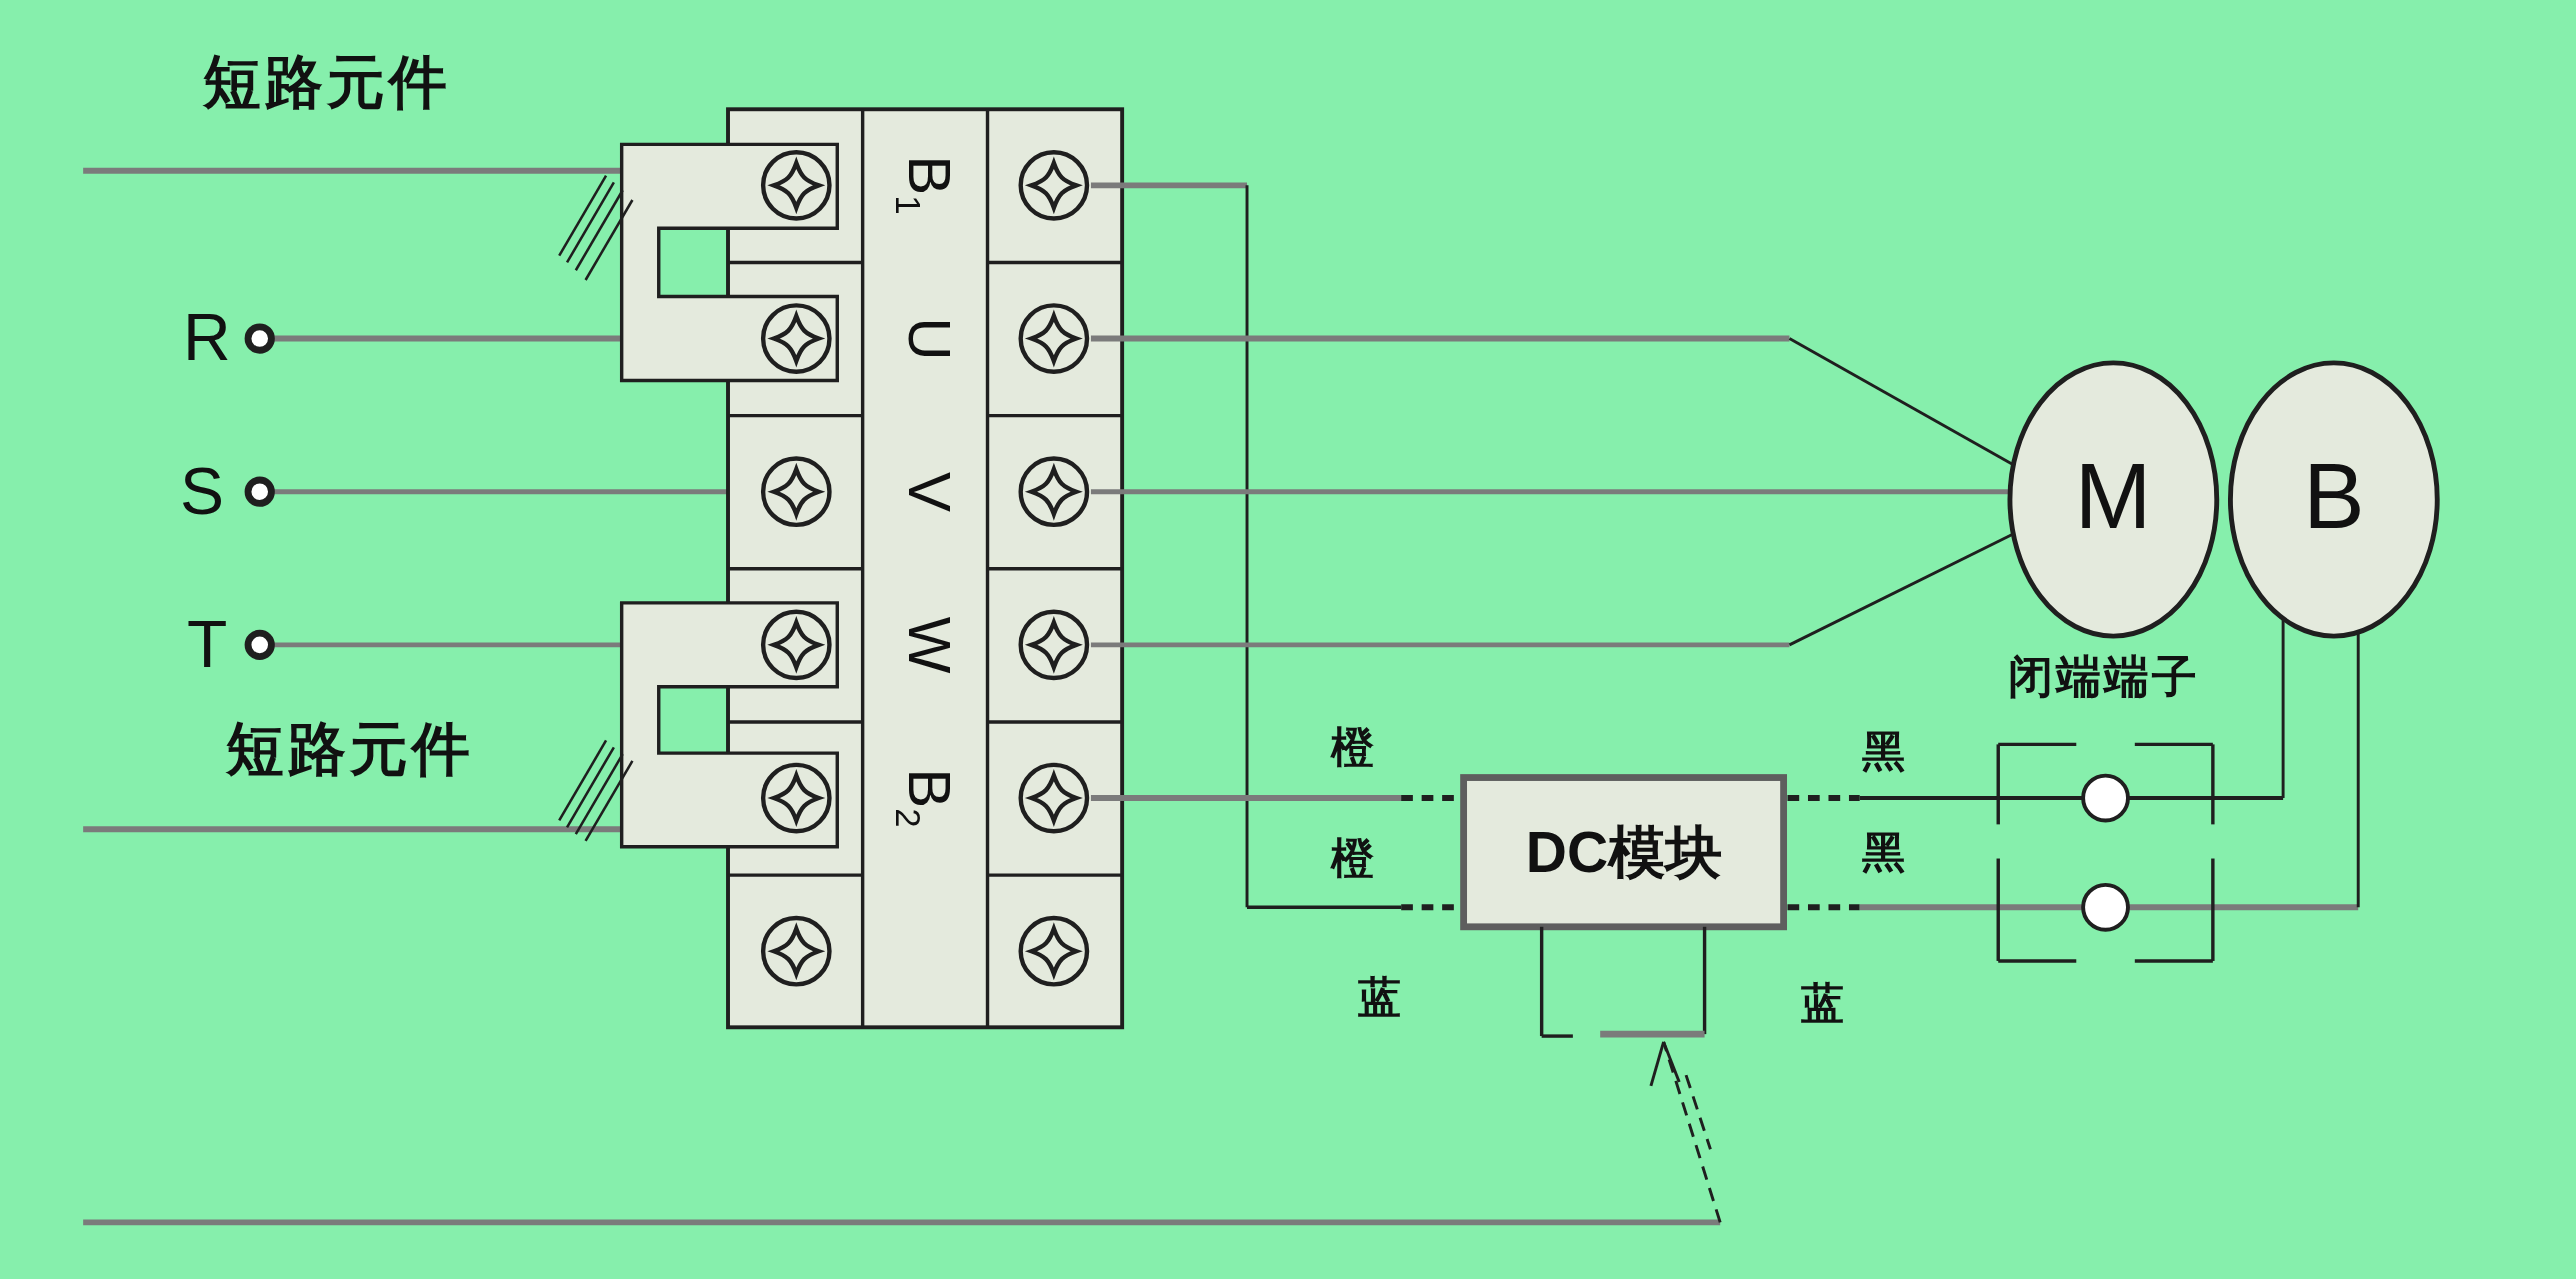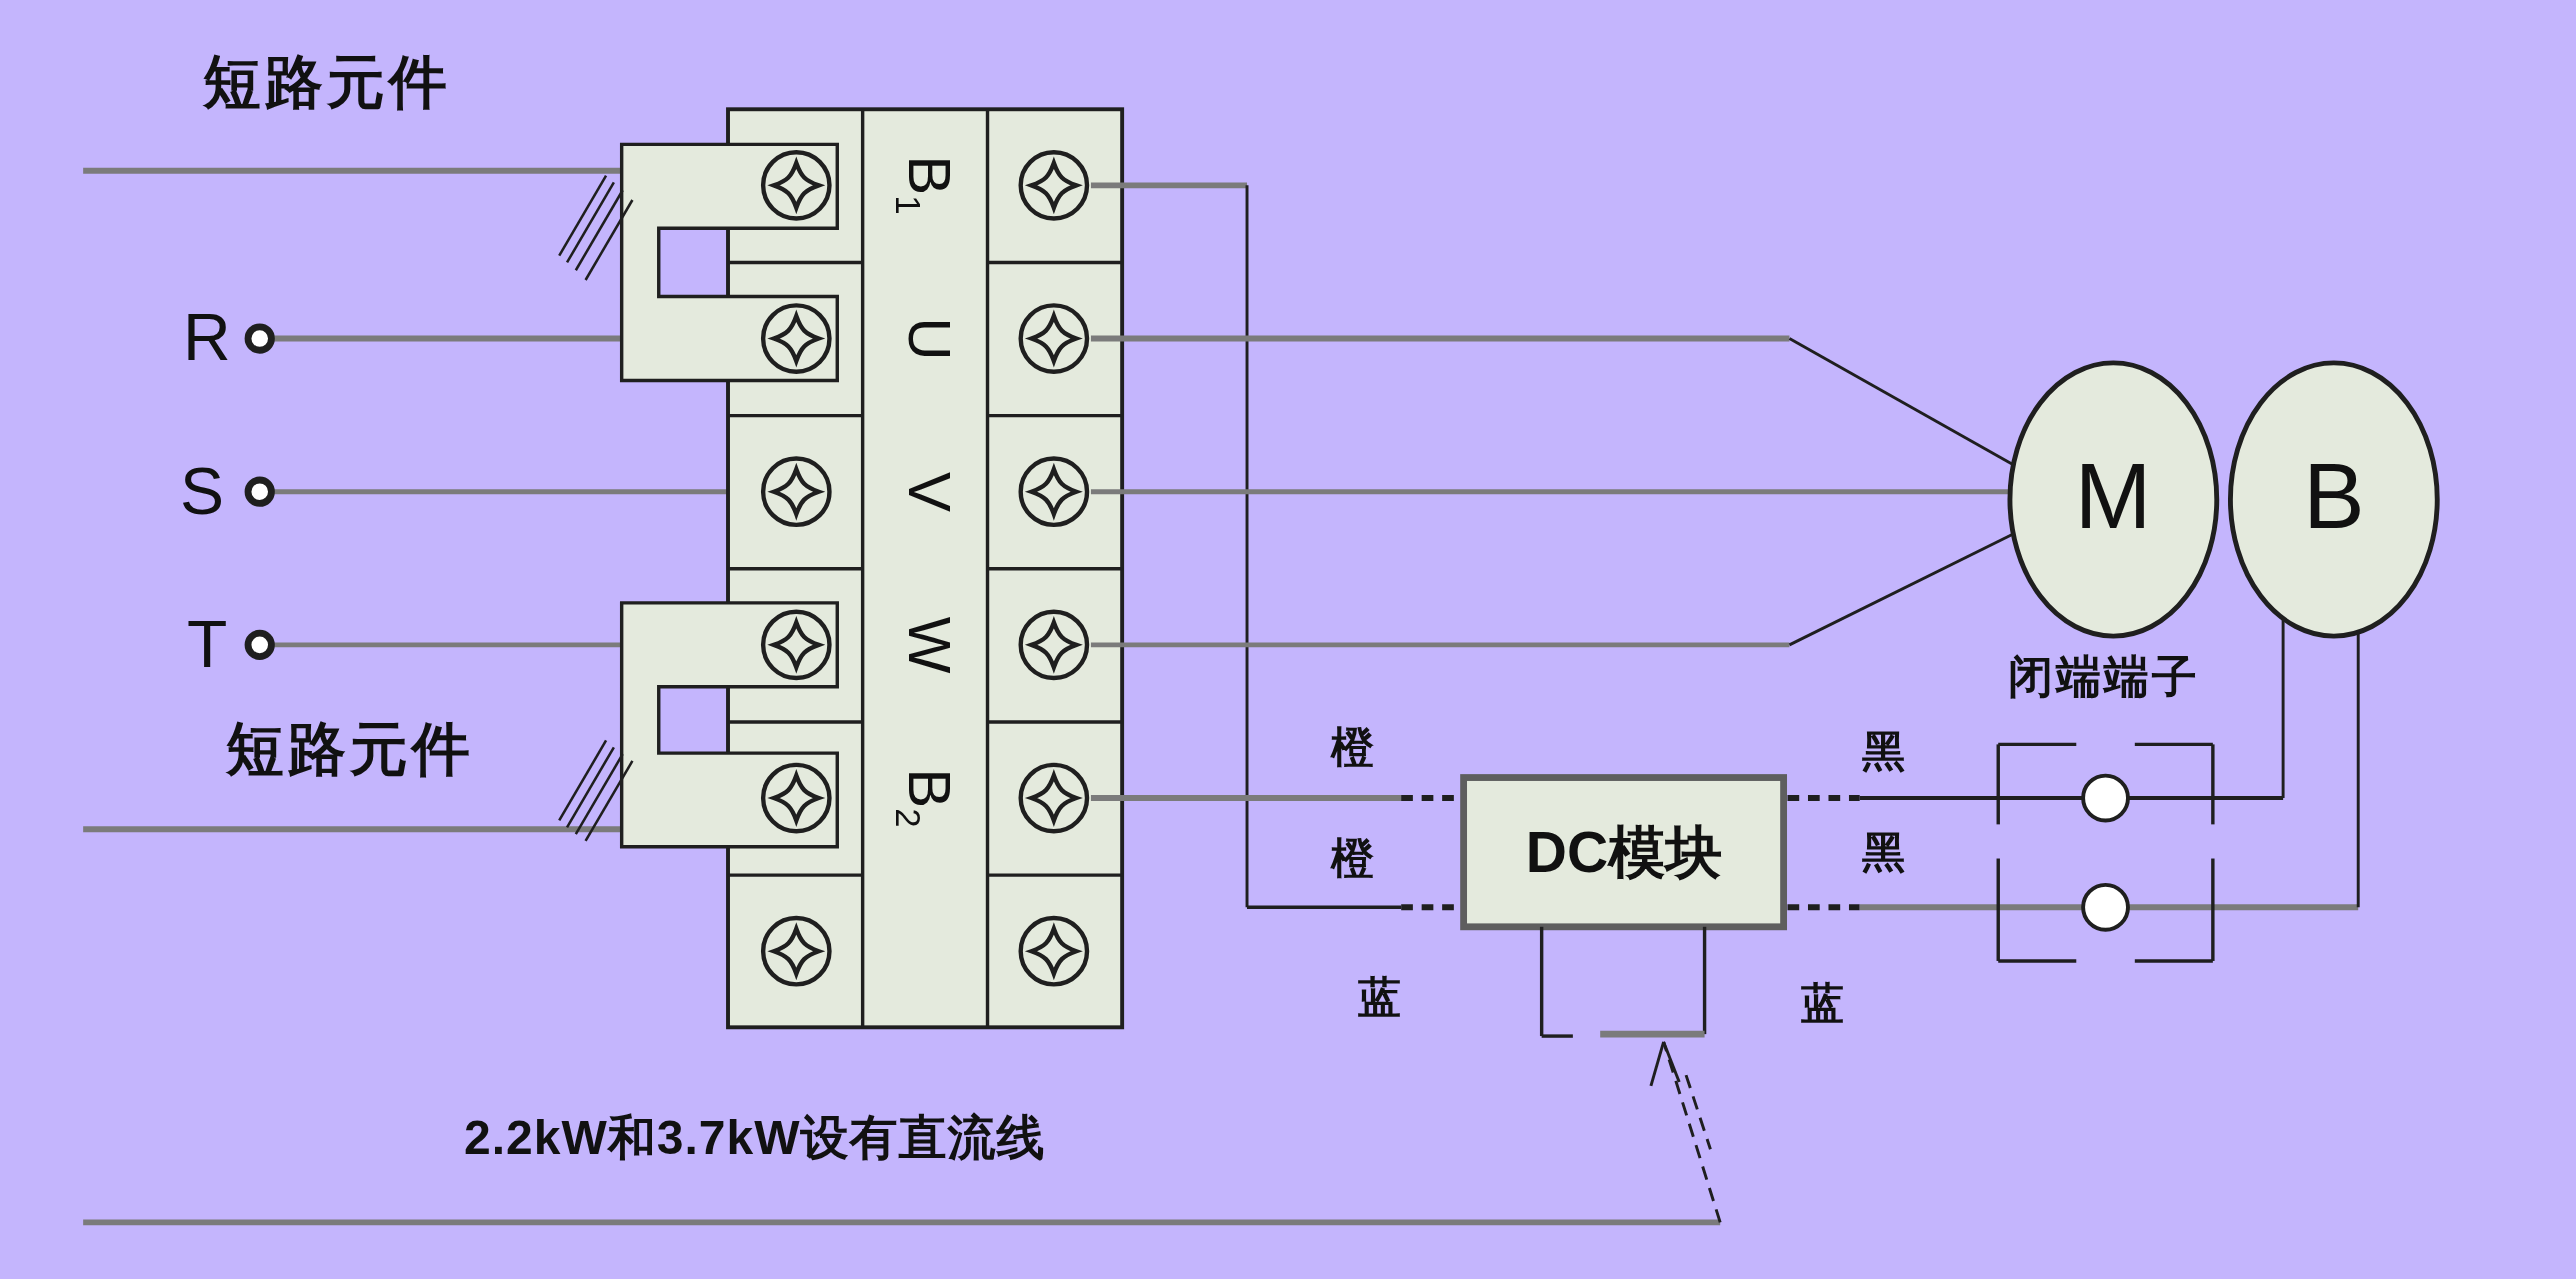--- a/index.html
+++ b/index.html
@@ -6,21 +6,21 @@
     --panel-fill:#e4eadd;
     --line-dark:#1f1f1f;
     --wire-gray:#7b7b7b;
     --box-border:#5e5e5e;
     --text-color:#111111;
   }
   html,body{margin:0;padding:0;background:#ffffff;}
   .canvas{
     position:relative;
     width:2576px;height:1279px;
-    background:#c4b5fd;
+    background:#86efac;
     font-family:"Liberation Sans","DejaVu Sans",sans-serif;
     color:var(--text-color);
     overflow:hidden;
   }
   .canvas svg{position:absolute;left:0;top:0;}
   .lbl{position:absolute;white-space:nowrap;line-height:1;color:var(--text-color);}
   .zh{font-weight:bold;}
   .sc-label{font-size:58px;letter-spacing:3.9px;}
   .io-label{font-size:66px;font-weight:500;}
   .tlabel{
@@ -196,16 +196,15 @@
 
   <div class="lbl zh dc-label">DC模块</div>
 
   <div class="lbl zh wirecolor" style="left:1331px;top:726px;">橙</div>
   <div class="lbl zh wirecolor" style="left:1331px;top:837px;">橙</div>
   <div class="lbl zh wirecolor" style="left:1862px;top:730px;">黑</div>
   <div class="lbl zh wirecolor" style="left:1862px;top:831px;">黑</div>
   <div class="lbl zh wirecolor" style="left:1358px;top:976px;">蓝</div>
   <div class="lbl zh wirecolor" style="left:1801px;top:982px;">蓝</div>
 
-  <div class="lbl zh note" style="left:464px;top:1114px;">2.2kW和3.7kW设有直流线</div>
 
 </div>
 
 
 </body></html>

